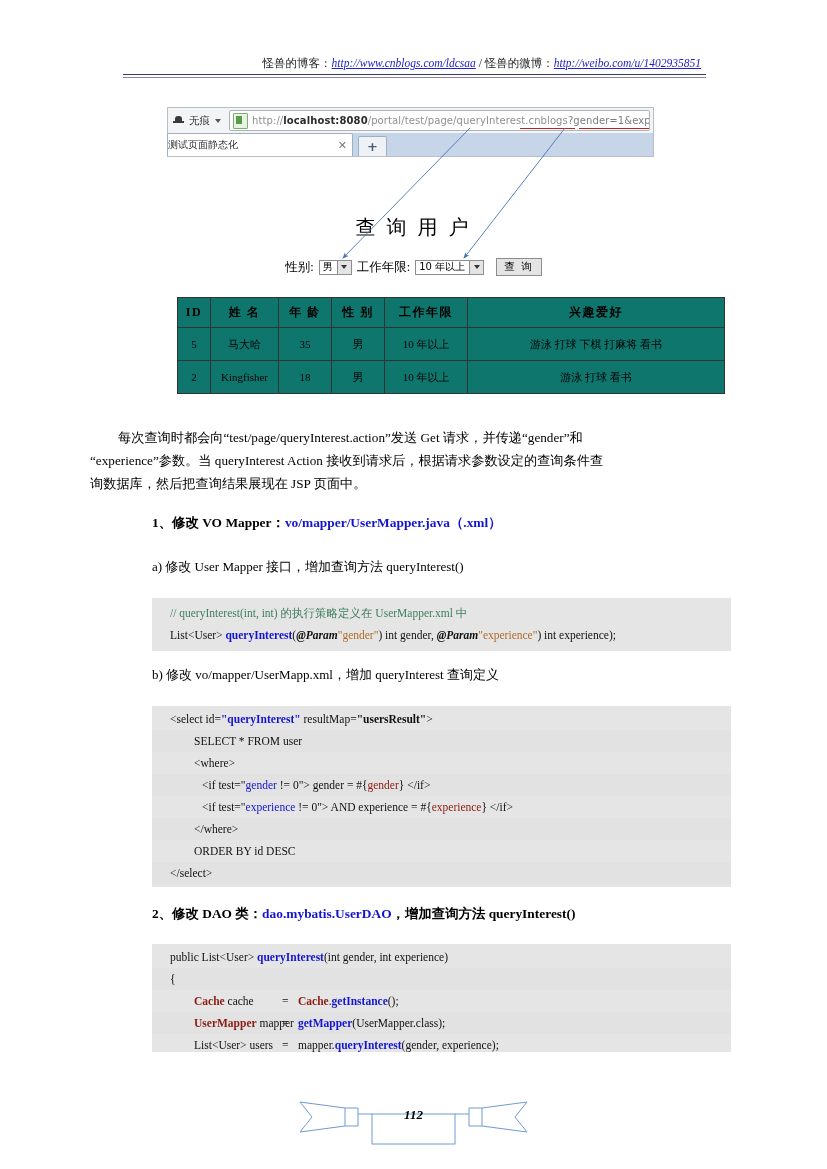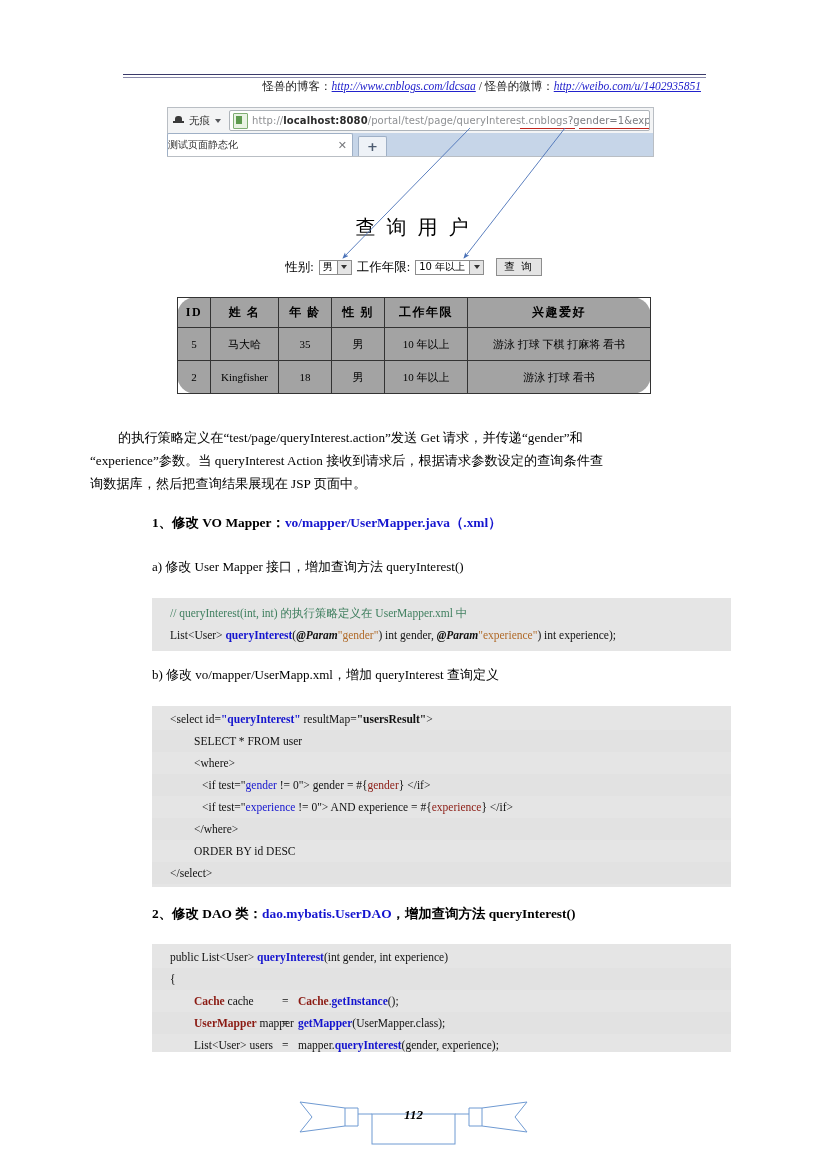--- a/index.html
+++ b/index.html
@@ -23,21 +23,20 @@
     width: 827px;
     text-align: right;
     font-size: 11.5px;
     color: #1a1a1a;
     padding-right: 0;
     box-sizing: border-box;
   }
   .page-header .hdr-inner {
     padding-right: 126px;
     white-space: nowrap;
-    margin-top: 23px;
   }
   .page-header a, .page-header .link {
     color: #2222cc;
     text-decoration: underline;
     font-style: italic;
     font-family: "Liberation Serif", serif;
   }
   .hdr-rule {
     position: absolute;
     left: 123px; top: 74px;
@@ -254,25 +253,24 @@
     align-items: center;
     letter-spacing: 2px;
     margin-left: 7px;
     font-family: "Liberation Serif", serif;
   }
 
   
   .result-table {
     position: absolute;
     left: 177px; top: 297px;
-    width: 474px;
+    width: 548px;
     border-collapse: collapse;
     font-family: "Liberation Serif", serif;
-    background: #a3a3a3;
-    border-radius: 19px;
+    background: #0f766e;
   }
   .result-table td, .result-table th {
     border: 1px solid #333;
     text-align: center;
     color: #000;
   }
   .result-table th {
     font-size: 12px;
     font-weight: bold;
     height: 27px;
@@ -472,21 +470,21 @@
   <defs>
     <marker id="arrHead" markerWidth="7" markerHeight="7" refX="6" refY="3.2" orient="auto">
       <path d="M7,3.2 L0,0.4 L1.8,3.2 L0,6 Z" fill="#4a72b8"></path>
     </marker>
   </defs>
   <line x1="470" y1="128" x2="343" y2="258" stroke="#4a72b8" stroke-width="0.9" marker-end="url(#arrHead)"></line>
   <line x1="565" y1="128" x2="464" y2="258" stroke="#4a72b8" stroke-width="0.9" marker-end="url(#arrHead)"></line>
 </svg>
 
 <div class="para p1">
-  <div><span class="indent"></span><span>的执行策略定义在“test/page/queryInterest.action”发送 Get 请求，并传递“gender”和</span></div>
+  <div><span class="indent"></span><span>每次查询时都会向“test/page/queryInterest.action”发送 Get 请求，并传递“gender”和</span></div>
   <div>“experience”参数。当 queryInterest Action 接收到请求后，根据请求参数设定的查询条件查</div>
   <div>询数据库，然后把查询结果展现在 JSP 页面中。</div>
 </div>
 
 <div class="heading h1"><span>1、修改 VO Mapper：</span><span class="bluepath">vo/mapper/UserMapper.java（.xml）</span></div>
 
 <div class="sub sa">a) 修改 User Mapper 接口，增加查询方法 queryInterest()</div>
 
 <div class="code cb1">
   <div class="ln"><span class="kw-green">// queryInterest(int, int) 的执行策略定义在 UserMapper.xml 中</span></div>

